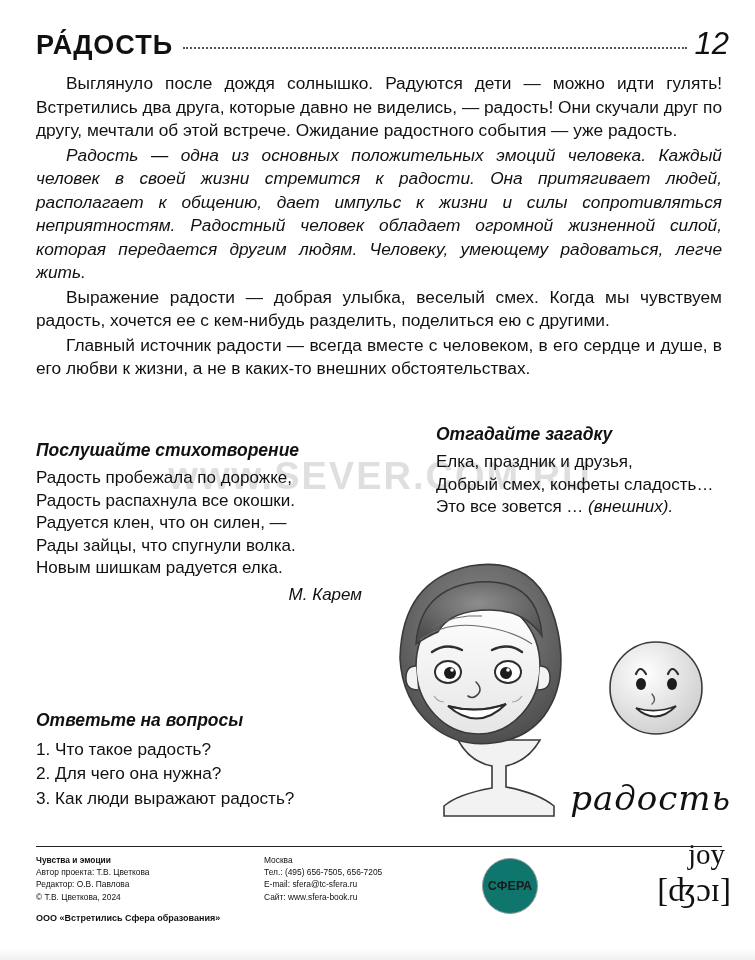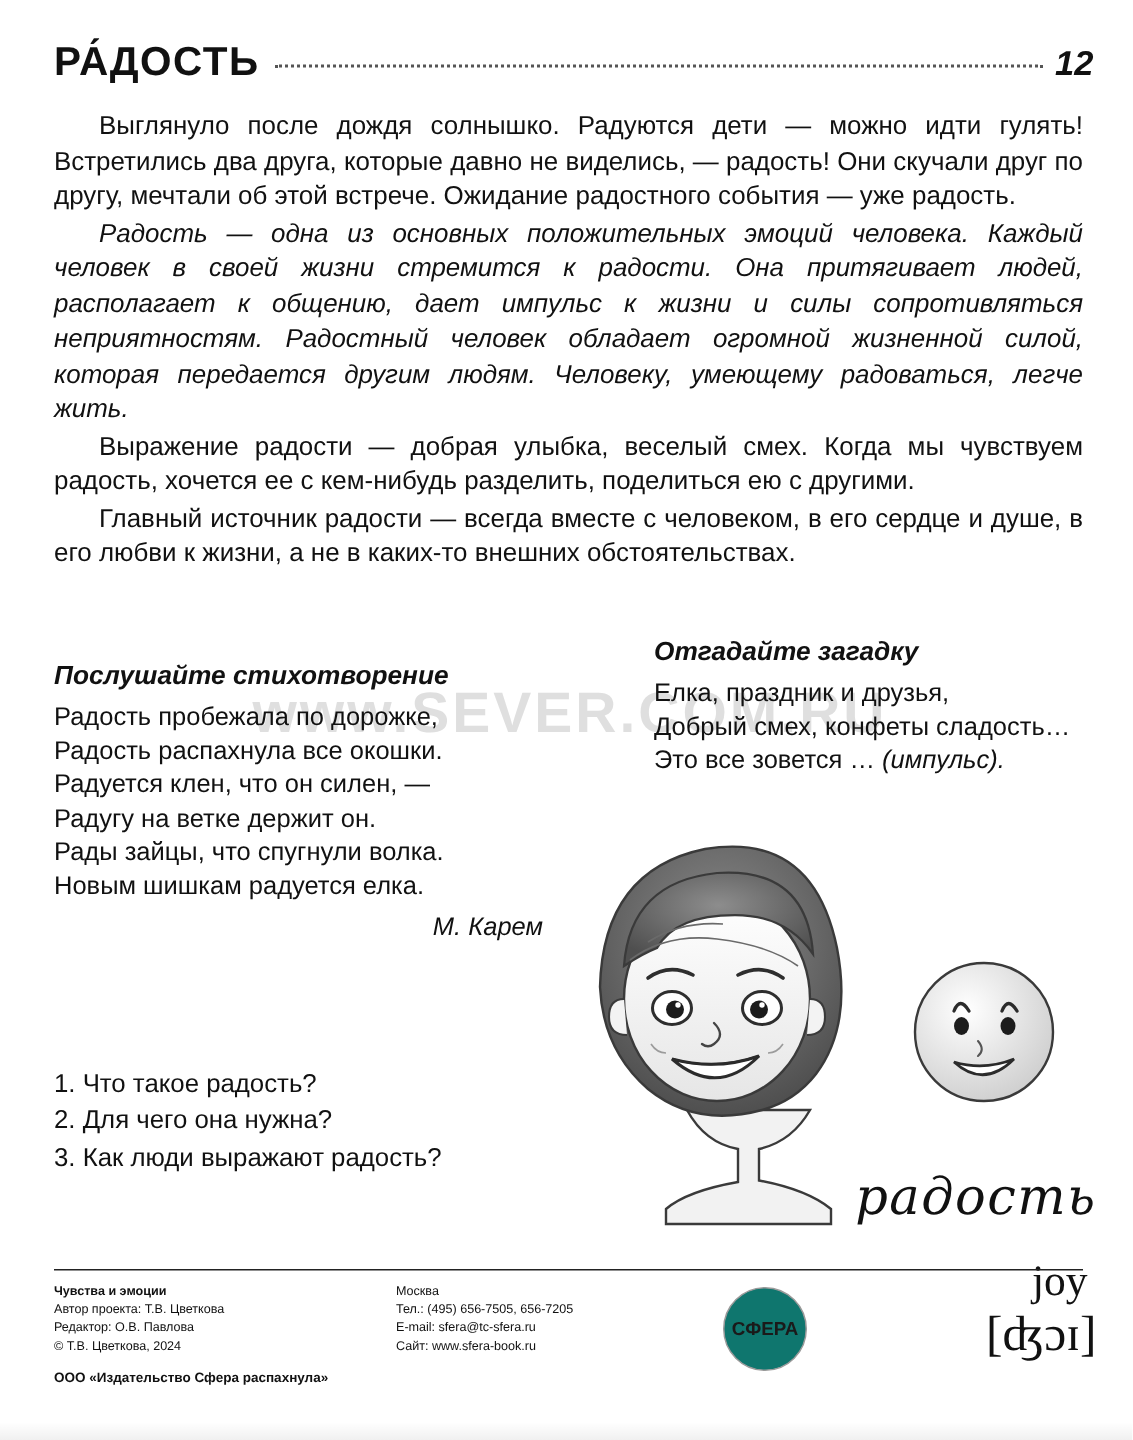--- a/index.html
+++ b/index.html
@@ -39,23 +39,23 @@
     color: #111;
   }
   .title-dots {
     flex: 1;
     margin: 0 8px 0 10px;
     border-bottom: 2px dotted #555;
     transform: translateY(-5px);
     height: 1px;
   }
   .page-number {
-    font-size: 23px;
+    font-size: 31px;
     font-style: italic;
-    font-weight: bold;
+    font-weight: normal;
     color: #111;
   }
 
   
   .body-text {
     position: absolute;
     left: 36px;
     top: 72px;
     width: 686px;
     font-size: 17.3px;
@@ -253,36 +253,36 @@
     <p>Главный источник радости — всегда вместе с человеком, в его сердце и душе, в его любви к жизни, а не в каких-то внешних обстоятельствах.</p>
   </div>
 
   <div class="watermark">www.SEVER.COM.RU</div>
 
   <div class="col-left">
     <div class="sec-head">Послушайте стихотворение</div>
     <div class="verse-line">Радость пробежала по дорожке,</div>
     <div class="verse-line">Радость распахнула все окошки.</div>
     <div class="verse-line">Радуется клен, что он силен, —</div>
-    <div class="verse-line">Радугу на ветке держит он.</div>
     <div class="verse-line">Рады зайцы, что спугнули волка.</div>
     <div class="verse-line">Новым шишкам радуется елка.</div>
     <div class="author">М. Карем</div>
   </div>
 
   <div class="col-right">
     <div class="sec-head">Отгадайте загадку</div>
     <div class="riddle-line">Елка, праздник и друзья,</div>
     <div class="riddle-line">Добрый смех, конфеты сладость…</div>
     <div class="riddle-line">
-      <span>Это все зовется … </span><span class="ital">(импульс).</span>
+      <span>Это все зовется … </span><span class="ital">(внешних).</span>
     </div>
   </div>
 
   <div class="questions">
+    <div class="sec-head">Ответьте на вопросы</div>
     <div class="q-line">1. Что такое радость?</div>
     <div class="q-line">2. Для чего она нужна?</div>
     <div class="q-line">3. Как люди выражают радость?</div>
   </div>
 
   <div class="illus">
     <svg width="360" height="270" viewBox="0 0 360 270">
       <defs>
         <radialGradient id="hairg" cx="50%" cy="35%" r="65%">
           <stop offset="0%" stop-color="#8d8d8d"></stop>
@@ -345,21 +345,21 @@
   <div class="eng-word">joy</div>
   <div class="eng-ipa">[ʤɔɪ]</div>
 
   <div class="footer-rule"></div>
   <div class="footer">
     <div class="footer-col1">
       <div class="footer-bold">Чувства и эмоции</div>
       <div>Автор проекта: Т.В. Цветкова</div>
       <div>Редактор: О.В. Павлова</div>
       <div>© Т.В. Цветкова, 2024</div>
-      <div class="footer-publisher">ООО «Издательство Сфера распахнула»</div>
+      <div class="footer-publisher">ООО «Встретились Сфера образования»</div>
     </div>
     <div class="footer-col2">
       <div>Москва</div>
       <div>Тел.: (495) 656-7505, 656-7205</div>
       <div>E-mail: sfera@tc-sfera.ru</div>
       <div>Сайт: www.sfera-book.ru</div>
     </div>
   </div>
 
   <div class="logo">

